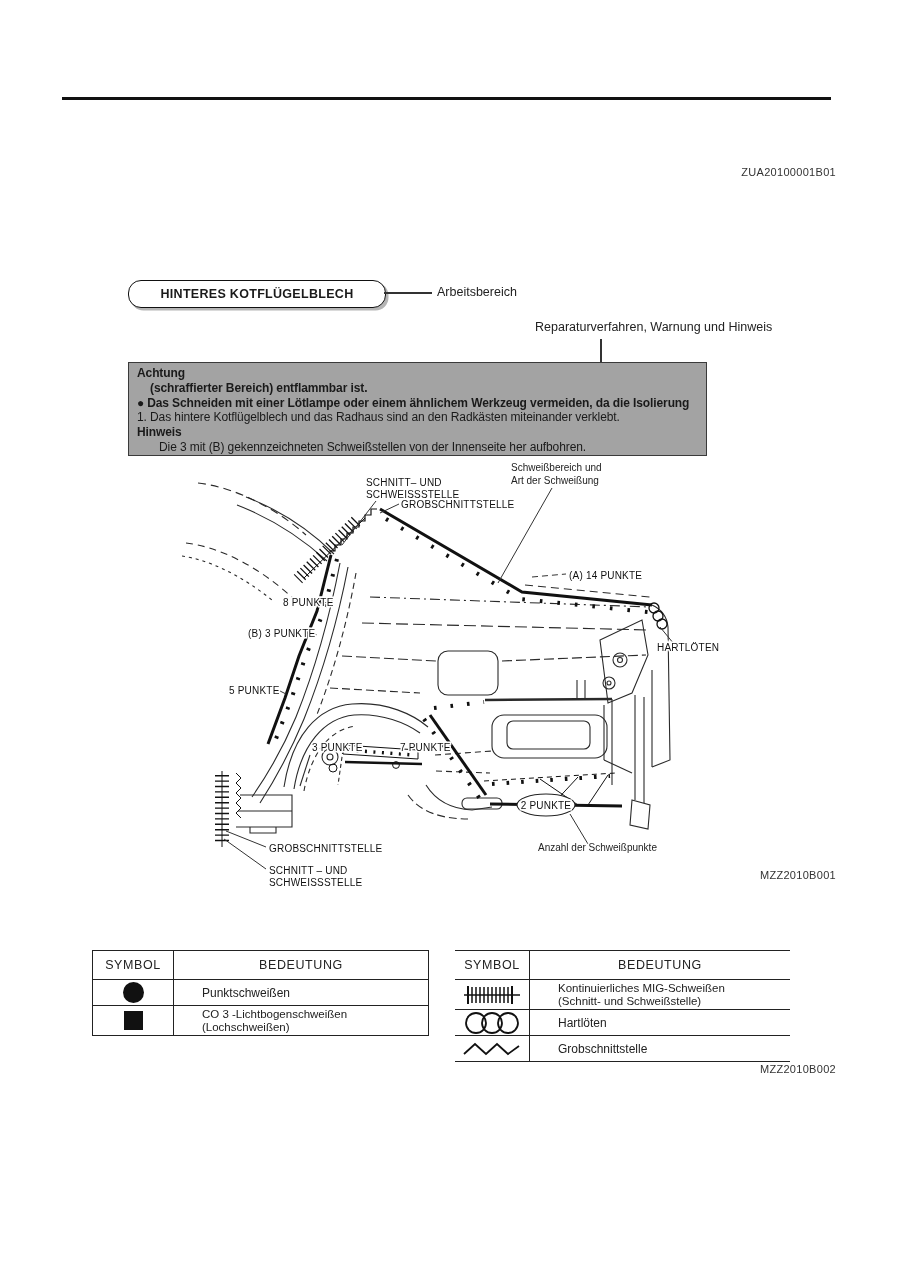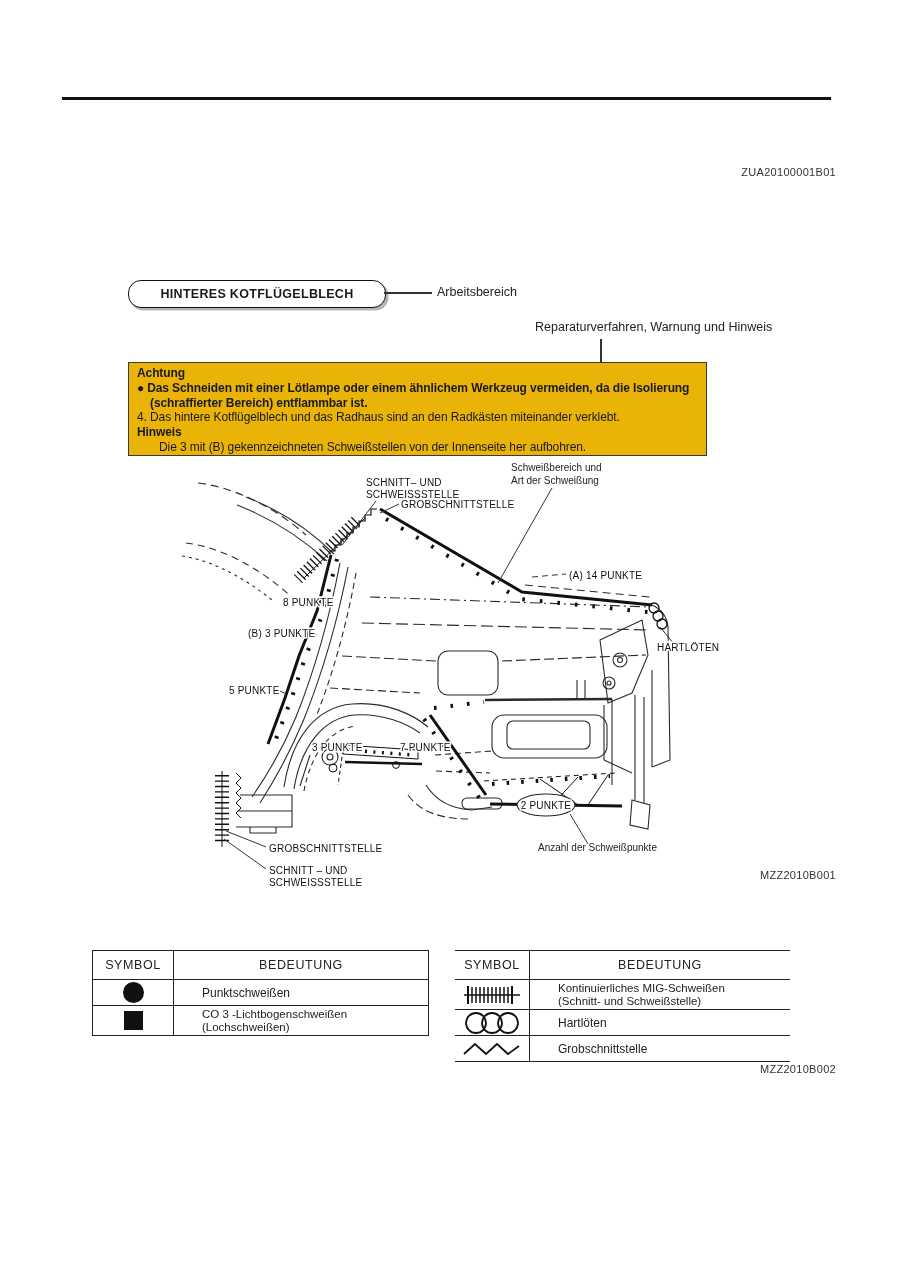--- a/index.html
+++ b/index.html
@@ -17,21 +17,21 @@
     border:1.5px solid #111;border-radius:13px;background:#fff;
     box-shadow:2.5px 2.5px 0 #b5b5b5;
     display:flex;align-items:center;justify-content:center;
     font-weight:bold;font-size:12.5px;letter-spacing:.3px;
   }
   .hline{position:absolute;background:#333;}
   .smalltext{position:absolute;font-size:12.5px;color:#222;}
   
   .warnbox{
     position:absolute;left:128px;top:362px;width:579px;height:94px;
-    border:1.5px solid #3a3a3a;background:#eab308;box-sizing:border-box;
+    border:1.5px solid #3a3a3a;background:#a3a3a3;box-sizing:border-box;
     padding:3px 8px;font-size:12px;line-height:14.8px;letter-spacing:-.1px;
   }
   .wline{white-space:nowrap;}
   .bold{font-weight:bold;}
   .indent1{padding-left:13px;}
   .indent2{padding-left:22px;}
   .bullet{margin-right:3px;}
   
   .diagram{position:absolute;left:180px;top:455px;width:590px;height:440px;}
   svg text{font-family:"Liberation Sans","DejaVu Sans",sans-serif;}
@@ -66,23 +66,23 @@
   <span>HINTERES KOTFLÜGELBLECH</span>
 </div>
 <div class="hline" style="left:384px;top:292px;width:48px;height:1.5px;"></div>
 <div class="smalltext" style="left:437px;top:285px;">Arbeitsbereich</div>
 
 <div class="smalltext" style="left:535px;top:320px;">Reparaturverfahren, Warnung und Hinweis</div>
 <div class="hline" style="left:600px;top:339px;width:1.5px;height:23px;"></div>
 
 <div class="warnbox">
   <div class="wline bold">Achtung</div>
+  <div class="wline bold indent1">(schraffierter Bereich) entflammbar ist.</div>
   <div class="wline bold"><span class="bullet">●</span><span>Das Schneiden mit einer Lötlampe oder einem ähnlichem Werkzeug vermeiden, da die Isolierung</span></div>
-  <div class="wline bold indent1">(schraffierter Bereich) entflammbar ist.</div>
-  <div class="wline">4. Das hintere Kotflügelblech und das Radhaus sind an den Radkästen miteinander verklebt.</div>
+  <div class="wline">1. Das hintere Kotflügelblech und das Radhaus sind an den Radkästen miteinander verklebt.</div>
   <div class="wline bold">Hinweis</div>
   <div class="wline indent2">Die 3 mit (B) gekennzeichneten Schweißstellen von der Innenseite her aufbohren.</div>
 </div>
 
 <svg class="diagram" viewBox="0 0 590 440">
 
   <g stroke="#2a2a2a" fill="none" stroke-width="1.1">
     <path d="M 18,28 C 52,32 92,50 126,80" stroke-dasharray="8 5"></path>
     <path d="M 6,88 C 40,92 80,112 116,146" stroke-dasharray="7 5"></path>
     <path d="M 2,101 C 30,105 62,121 92,145" stroke-dasharray="3 4"></path>

